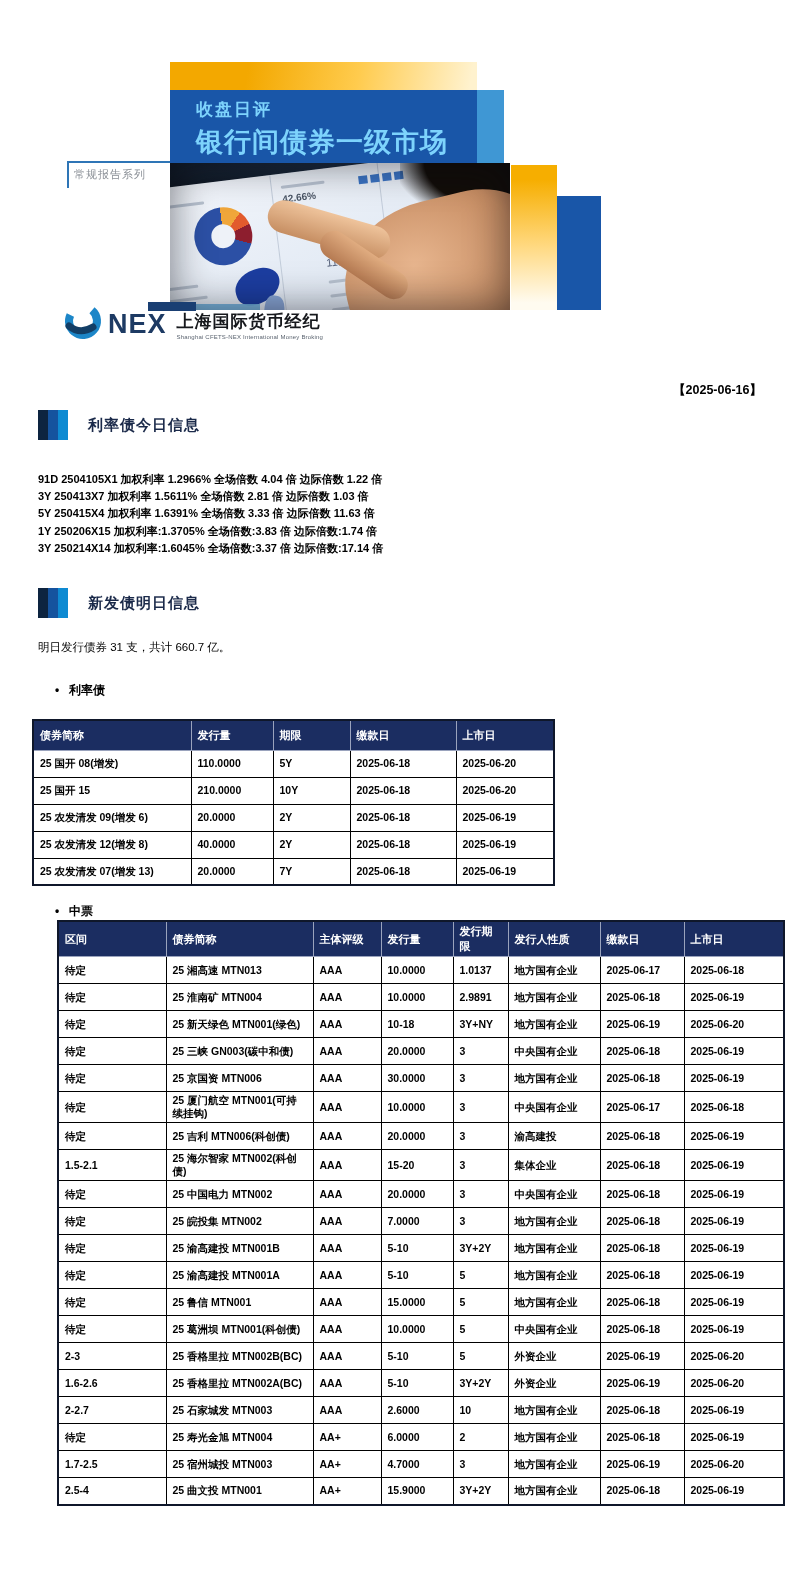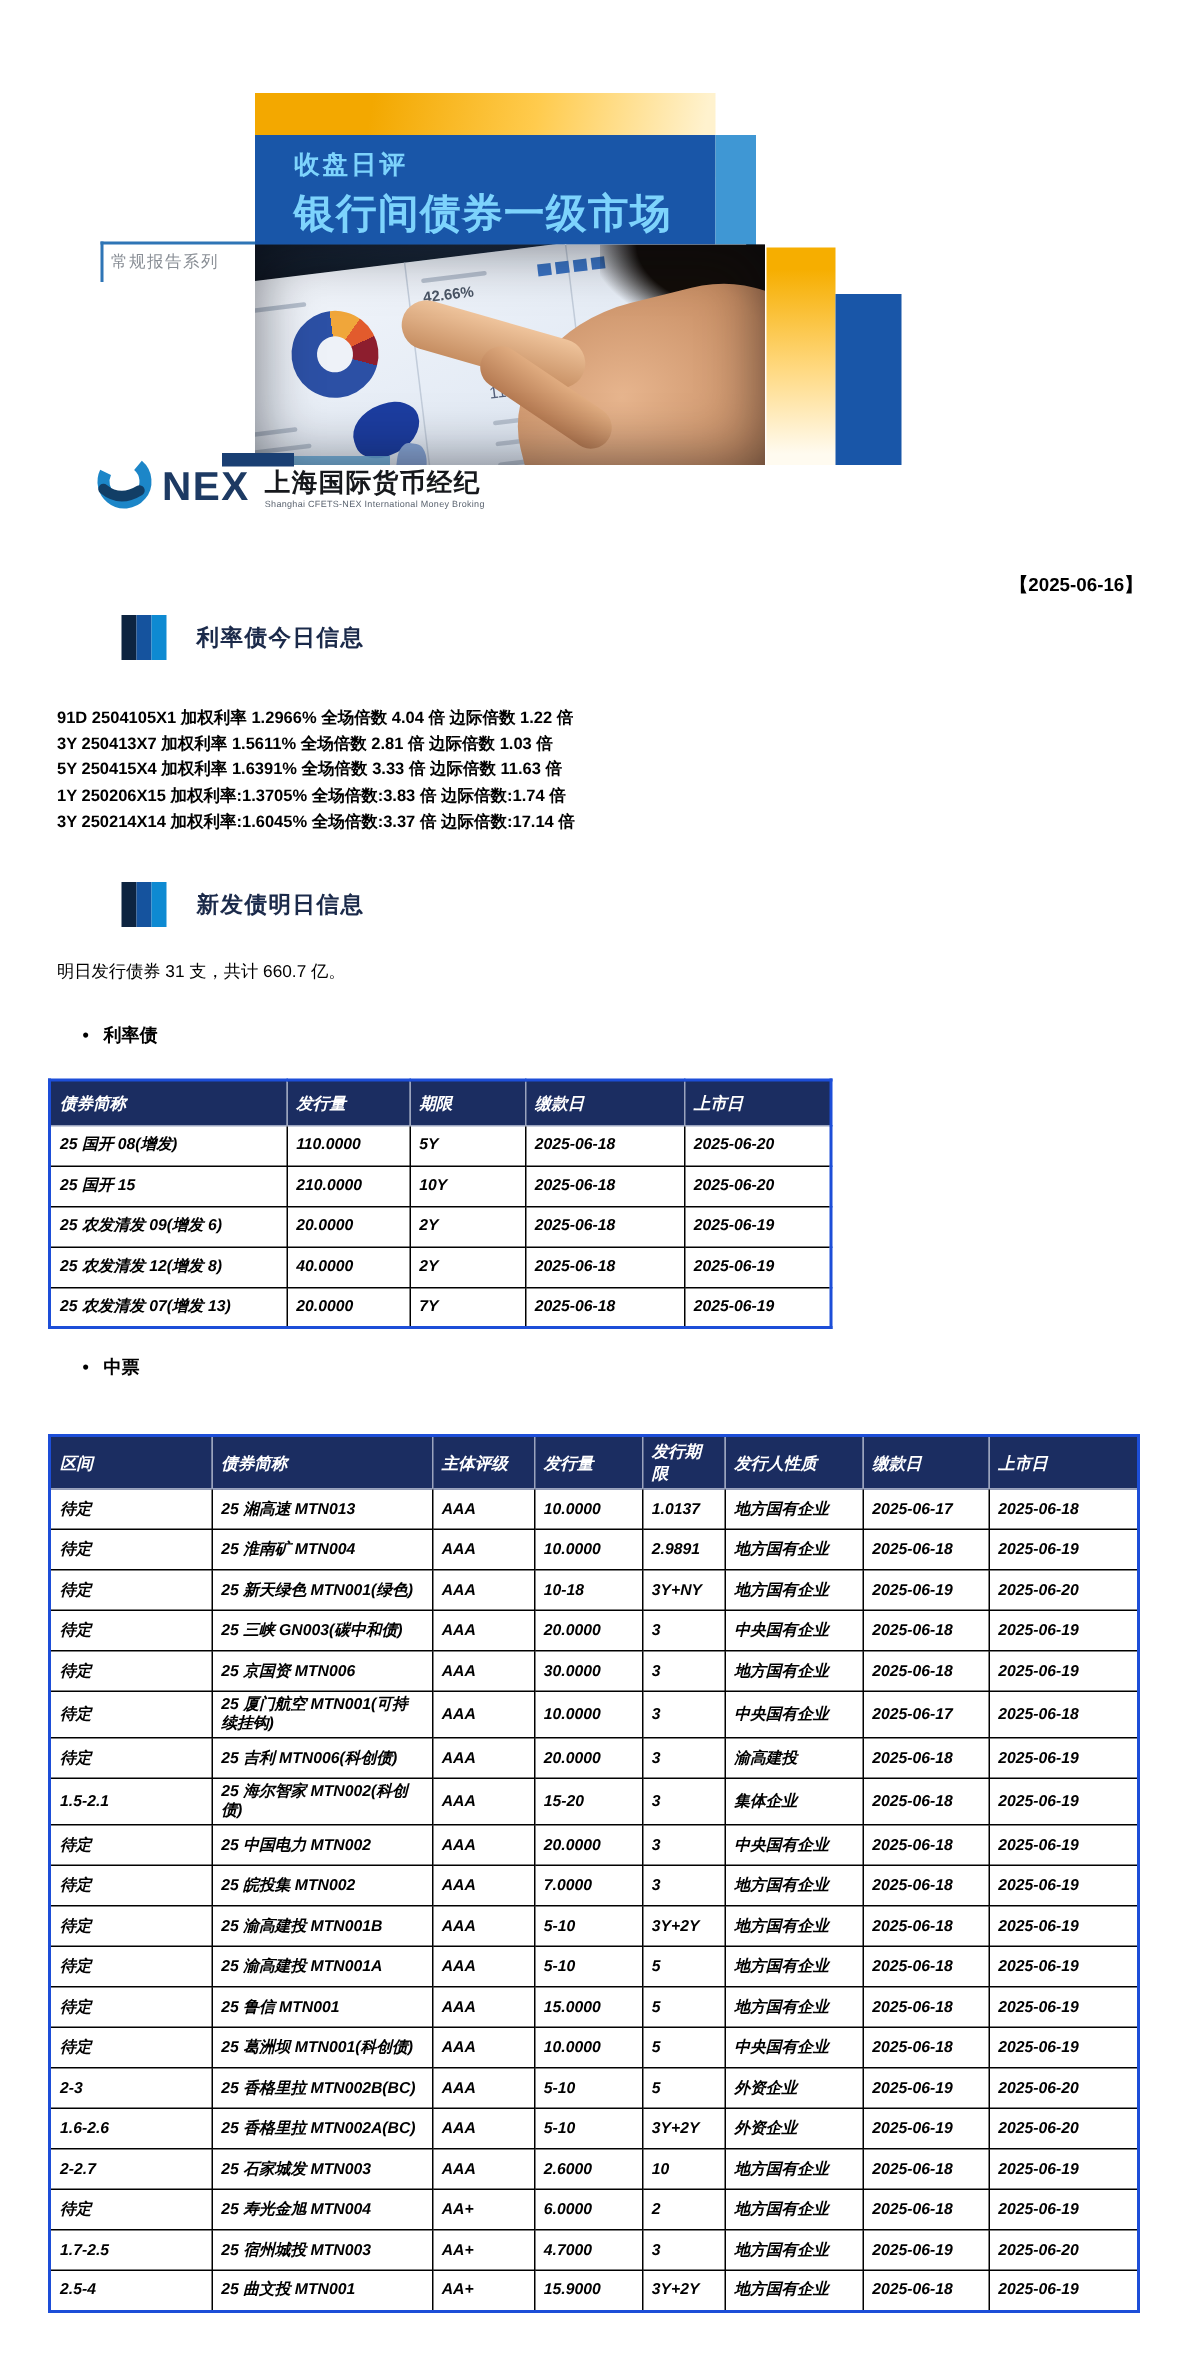--- a/index.html
+++ b/index.html
@@ -57,46 +57,46 @@
   .navy-strip { position:absolute; left:148px; top:302px; width:48px; height:9px; background:#1A3F73; }
   .logo { position:absolute; left:62px; top:300px; display:flex; align-items:center; }
   .logo-nex { font-size:27px; font-weight:bold; color:#1d3a63; letter-spacing:1px; margin:6px 0 0 4px; }
   .logo-cn { margin:7px 0 0 10px; }
   .logo-cn-main { font-size:17px; font-weight:bold; color:#16181c; letter-spacing:1px; }
   .logo-cn-sub { font-size:6px; color:#5b6470; margin-top:1px; letter-spacing:.2px; }
 
   .date-tag { position:absolute; right:30px; top:382px; font-size:12.5px; font-weight:bold; }
 
   
-  .sec-head { position:absolute; left:38px; display:flex; align-items:center;margin-left:43px; }
+  .sec-head { position:absolute; left:38px; display:flex; align-items:center; }
   .sec-icon { width:30px; height:30px; display:flex; }
   .sec-icon span { flex:1; }
   .si-a { background:#0D2440; } .si-b { background:#15539E; } .si-c { background:#0E8AD2; }
   .sec-title { margin-left:20px; font-size:15px; font-weight:bold; color:#1B2A4A; letter-spacing:1px; }
   #sec1 { top:410px; } #sec2 { top:588px; }
 
   .rates { position:absolute; left:38px; top:471px; }
   .rate-group + .rate-group { margin-top:1px; }
   .rate-line { font-size:11px; font-weight:bold; line-height:17px; white-space:pre; }
 
   .summary { position:absolute; left:38px; top:640px; font-size:11.5px; }
 
   .bullet { position:absolute; left:55px; font-size:12px; font-weight:bold; }
   .bullet .dot { display:inline-block; width:14px; }
   #bullet1 { top:682px; } #bullet2 { top:903px; }
 
   
   table { border-collapse:collapse; table-layout:fixed; position:absolute; left:32px;
     font-size:10.5px; font-weight:bold; }
   #table1 { top:719px; width:521px; }
-  #table2 { top:956px; width:726px; }
+  #table2 { top:920px; width:726px;margin-left:25px; }
   th { background:#1B2D61; color:#fff; text-align:left; font-size:11px; font-weight:bold;
     padding:2px 6px; height:29px; border:1px solid #9aa3bd; vertical-align:middle; }
   td { border:1px solid #000; padding:2px 6px; height:27px; vertical-align:middle; line-height:13px; }
-  table { border:2px solid #1d4ed8;font-style:italic; }
+  table { border:2px solid #0f172a; }
   #table1 th { height:30px; }
 </style>
 </head>
 <body>
 
 <div class="page">
 
   <div class="yellow-top"></div>
   <div class="banner">
     <div class="banner-line1">收盘日评</div>

